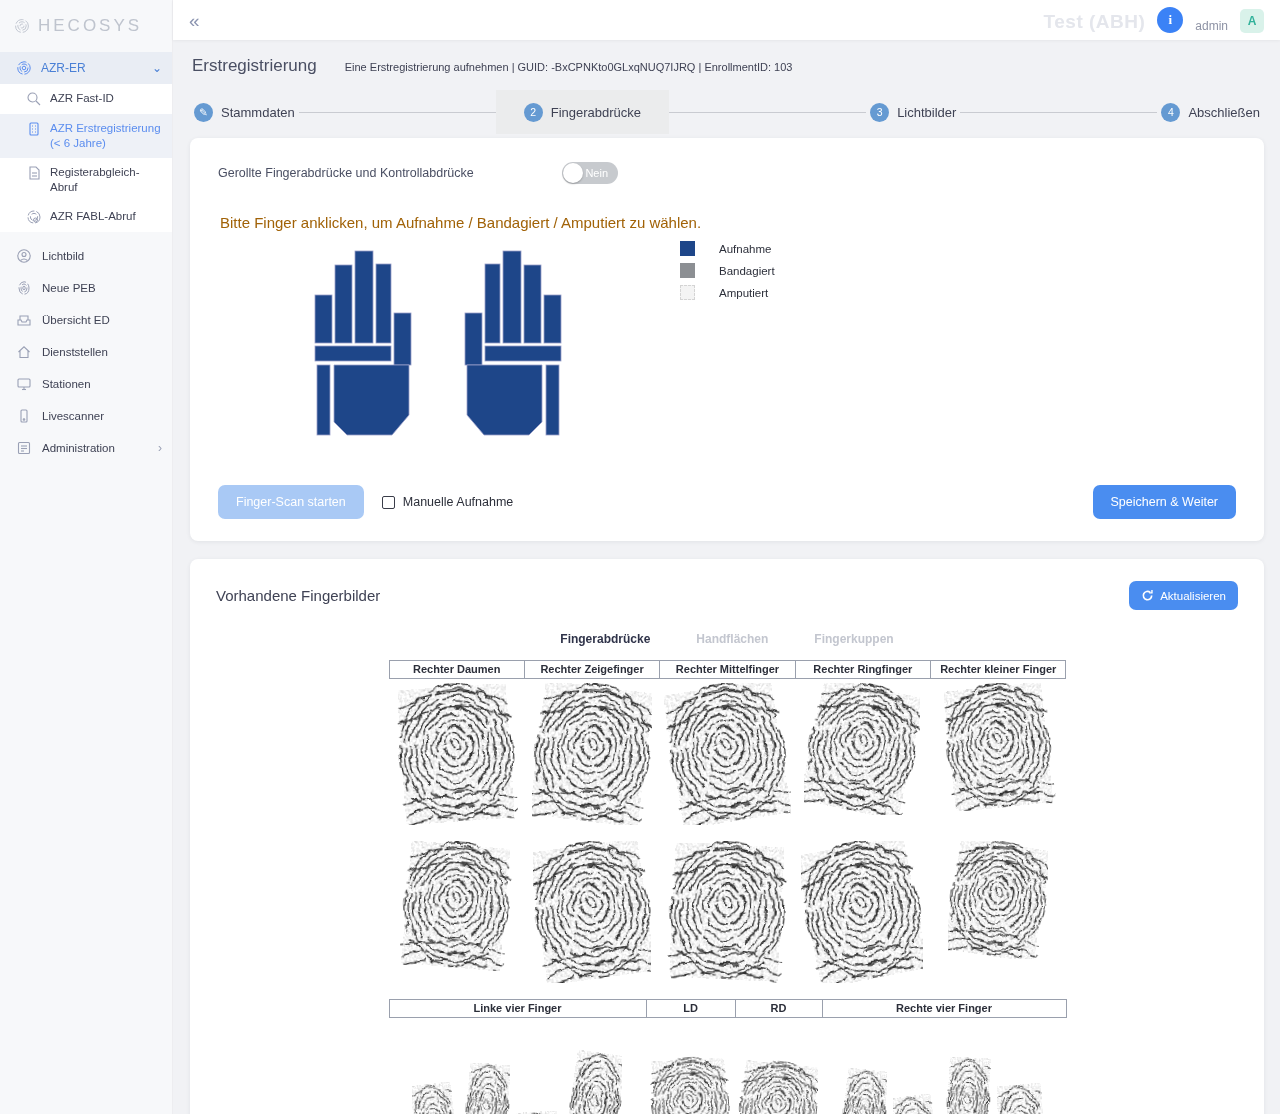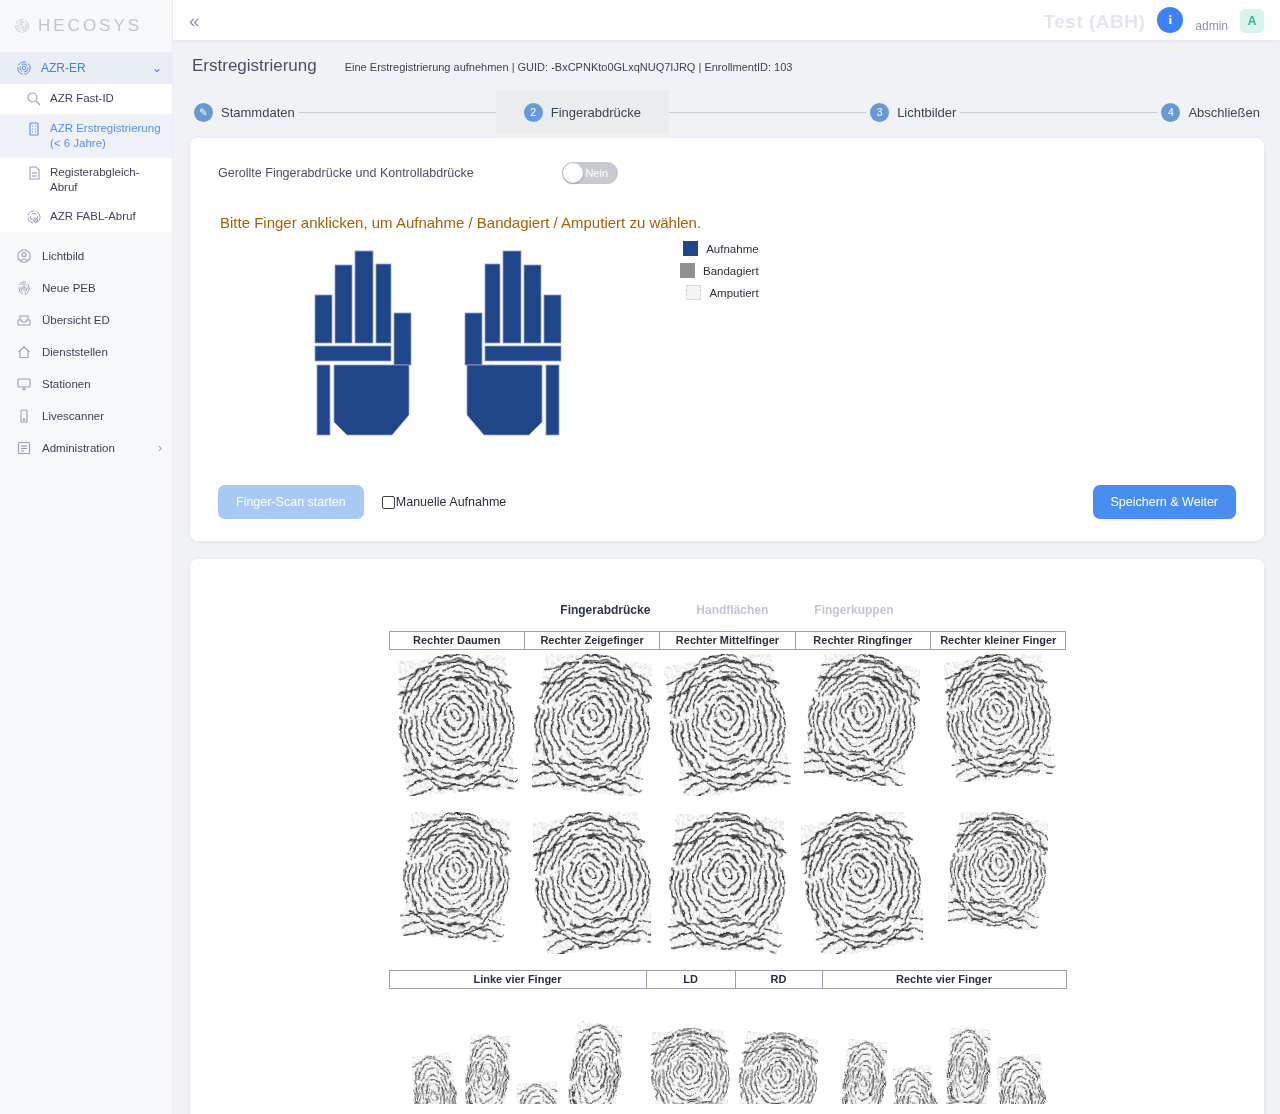--- a/index.html
+++ b/index.html
@@ -66,32 +66,32 @@
     display:flex; align-items:center; justify-content:flex-end; padding-right:10px; cursor:pointer; }
   .toggle-knob { position:absolute; left:1px; top:1px; width:20px; height:20px; border-radius:50%;
     background:#fff; box-shadow:0 1px 2px rgba(0,0,0,.25); }
   .toggle-text { font-size:11px; color:#fff; }
 
   .instruction { margin:30px 0 18px 2px; font-size:15px; color:#a16207; }
 
   .hands-area { display:flex; align-items:flex-start; padding-left:92px; }
   .hands-svg { width:252px; height:190px; }
   .legend { margin-left:118px; margin-top:-8px; display:flex; flex-direction:column; gap:7px; }
-  .legend-item { display:flex; align-items:center; gap:8px; font-size:11.5px; color:#2c2f3a;justify-content:flex-end; }
+  .legend-item { display:flex; align-items:center; gap:24px; font-size:11.5px; color:#2c2f3a; }
   .lg-sq { width:15px; height:15px; }
   .lg-aufnahme { background:#1e4689; }
   .lg-bandagiert { background:#8c8f93; }
   .lg-amputiert { background:#f4f4f4; border:1px dashed #d4d4d4; }
 
   .controls-row { display:flex; align-items:center; margin-top:46px; }
   .btn { border:none; border-radius:7px; font-size:12.5px; color:#fff; padding:10px 18px;
     font-family:"Liberation Sans", sans-serif; cursor:pointer; }
   .btn-disabled { background:#a9c9f5; }
   .btn-primary { background:#4a8df0; }
-  .chk-wrap { display:flex; align-items:center; gap:1px; margin-left:18px; font-size:12.5px; color:#2c2f3a; }
+  .chk-wrap { display:flex; align-items:center; gap:8px; margin-left:18px; font-size:12.5px; color:#2c2f3a; }
   .chk { width:13px; height:13px; border:1.6px solid #3a3d49; border-radius:2px; background:#fff; cursor:pointer; }
   .spacer { flex:1; }
 
   
   .card2 { margin-top:18px; height:640px; padding:22px 26px; }
   .gallery-hd { display:flex; align-items:center; }
   .gallery-title { font-size:15px; color:#3f4254; }
   .btn-refresh { display:flex; align-items:center; gap:6px; padding:8px 12px; font-size:11.5px; }
   .tabs { display:flex; justify-content:center; gap:46px; margin:22px 0 14px 0; }
   .tab { font-size:12px; color:#c3c6cf; cursor:pointer; font-weight:700; }
@@ -395,20 +395,31 @@
           <label class="chk-wrap">
             <span class="chk"></span>
             <span>Manuelle Aufnahme</span>
           </label>
           <span class="spacer"></span>
           <button class="btn btn-primary">Speichern &amp; Weiter</button>
         </div>
       </section>
 
       <section class="card card2">
+        <div class="gallery-hd">
+          <span class="gallery-title">Vorhandene Fingerbilder</span>
+          <span class="spacer"></span>
+          <button class="btn btn-primary btn-refresh">
+            <svg width="13" height="13" viewBox="0 0 14 14" fill="none" stroke="#fff" stroke-width="1.8">
+              <path d="M11.5,7 a4.5,4.5 0 1 1 -1.6,-3.4"></path>
+                <path d="M11.8,1.2 v3 h-3" stroke-width="1.5"></path>
+            </svg>
+            <span>Aktualisieren</span>
+          </button>
+        </div>
 
         <div class="tabs">
           <span class="tab active">Fingerabdrücke</span>
           <span class="tab">Handflächen</span>
           <span class="tab">Fingerkuppen</span>
         </div>
 
         <div class="fp-table">
 
           <div class="fp-head cols5">

